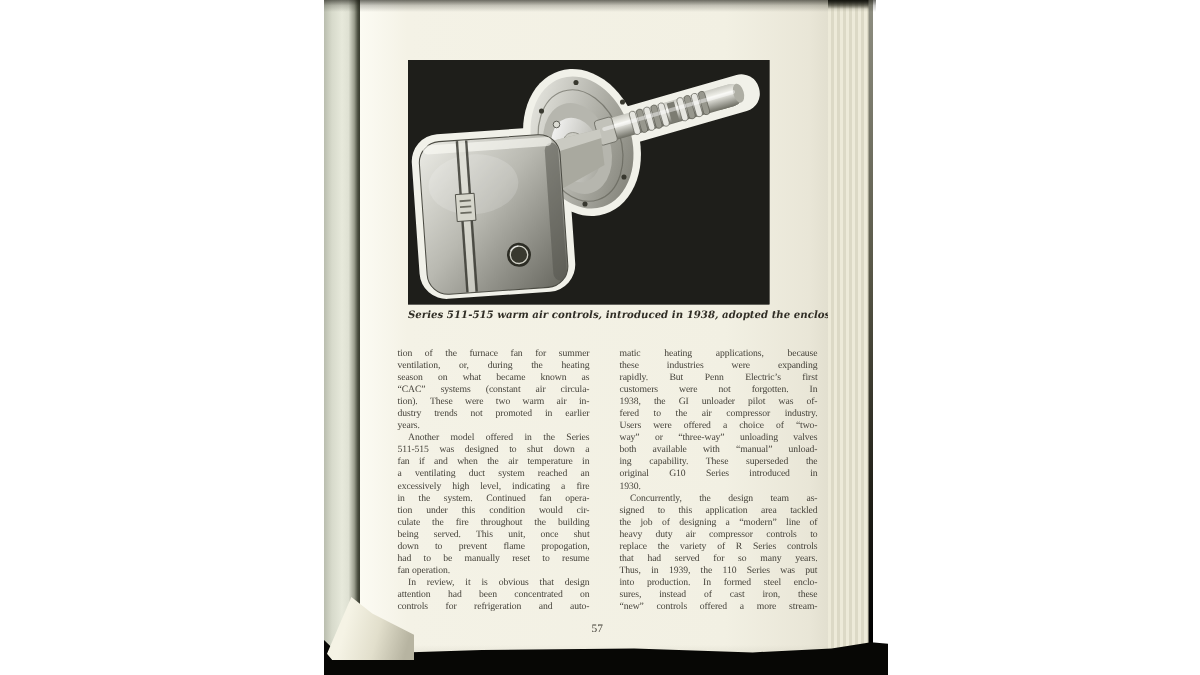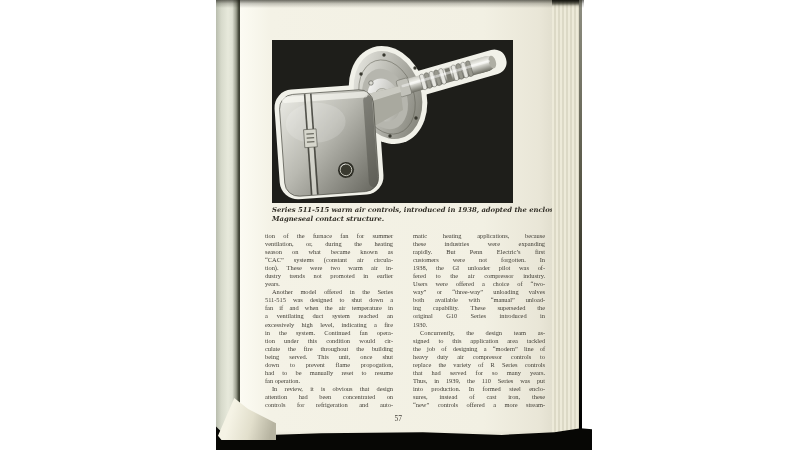--- a/index.html
+++ b/index.html
@@ -147,21 +147,20 @@
             <rect x="35" y="100" width="7.5" height="1.2" fill="#6a6a60"></rect>
             <circle cx="72" cy="131" r="8" fill="#2c2c24"></circle>
             <circle cx="72" cy="131" r="5.8" fill="#39392f" stroke="#cfcfc5" stroke-width="0.9"></circle>
             <path d="M 66.5 128 A 6.5 6.5 0 0 1 72 125" stroke="#ffffff" stroke-width="0.8" fill="none" opacity="0.7"></path>
           </g>
         </svg>
       </div>
 
       <div class="caption">
           <div class="tline">Series 511-515 warm air controls, introduced in 1938, adopted the enclosed</div>
-          <div class="tline plast">Magneseal contact structure.</div>
         </div>
 
       <div class="col col-left">
           <div class="tline">tion of the furnace fan for summer</div>
           <div class="tline">ventilation, or, during the heating</div>
           <div class="tline">season on what became known as</div>
           <div class="tline">“CAC” systems (constant air circula-</div>
           <div class="tline">tion). These were two warm air in-</div>
           <div class="tline">dustry trends not promoted in earlier</div>
           <div class="tline plast">years.</div>

